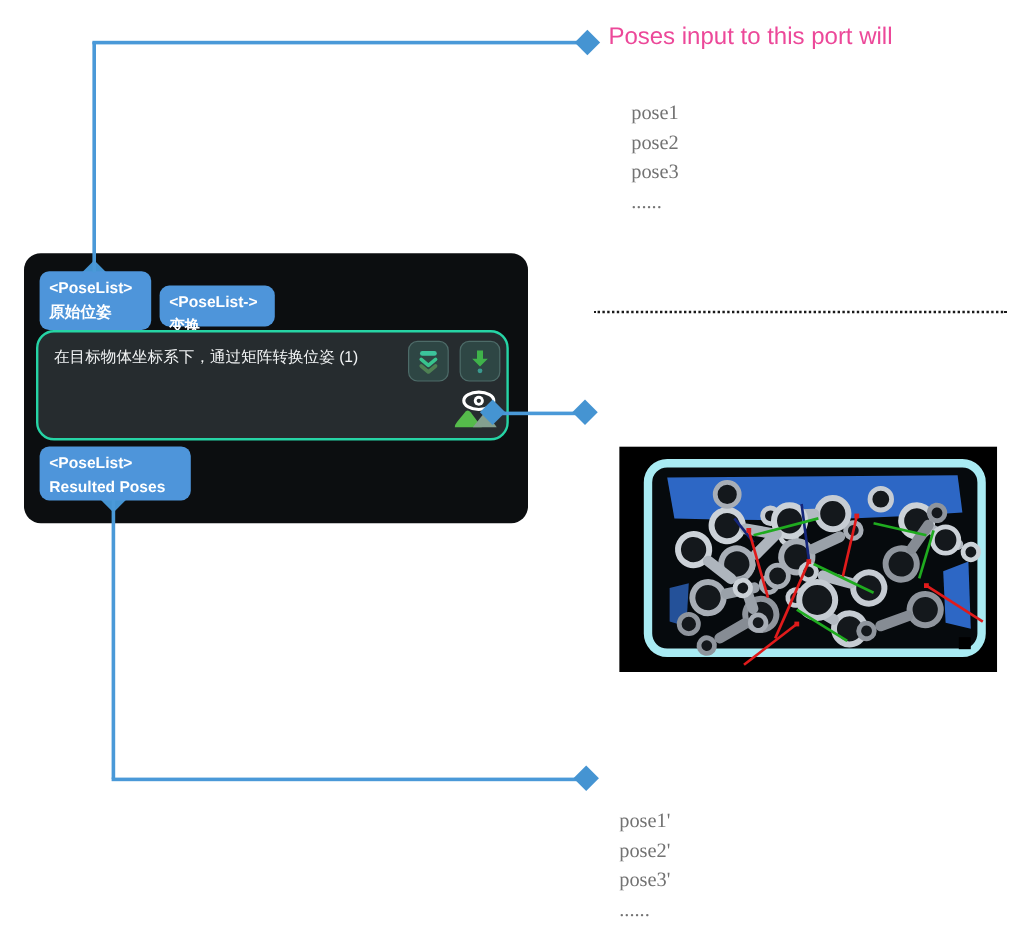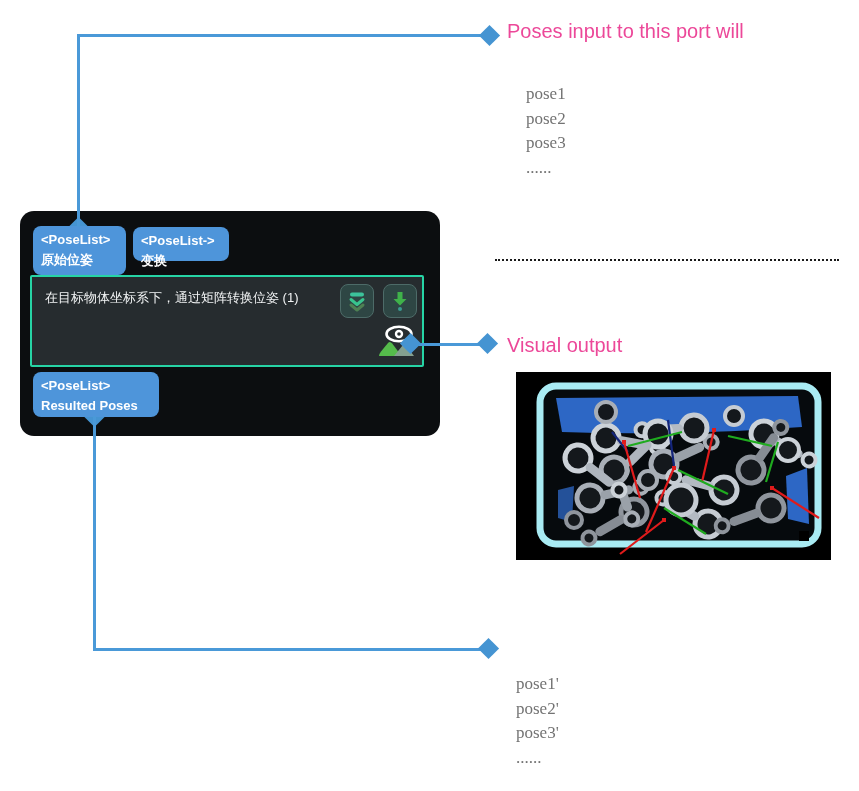--- a/index.html
+++ b/index.html
@@ -11,24 +11,24 @@
   .diamond{position:absolute;width:15px;height:15px;background:#4594d2;transform:rotate(45deg);}
 
   
   .node{position:absolute;left:20px;top:211px;width:420px;height:225px;
         background:#0c0e10;border-radius:14px;}
   .port{position:absolute;background:#4e95da;border-radius:8px;color:#fff;
         font-size:13px;line-height:20px;padding:4px 0 0 8px;box-sizing:border-box;
         white-space:nowrap;font-weight:bold;}
   .port .ptype,.port .pname{display:block;}
   .port-in1{left:13px;top:15px;width:93px;height:49px;}
-  .port-in2{left:113px;top:16px;width:96px;height:34px;}
+  .port-in2{left:113px;top:27px;width:96px;height:34px;}
   .port-out{left:13px;top:161px;width:126px;height:45px;}
   .node-body{position:absolute;left:10px;top:64px;width:390px;height:88px;
-             background:#262c2f;border:2px solid #26d4a5;border-radius:2px;}
+             background:#262c2f;border:2px solid #26d4a5;border-radius:15px;}
   .node-title{position:absolute;left:13px;top:12px;color:#f2f4f5;font-size:13px;white-space:nowrap;}
   .nbtn{position:absolute;width:34px;height:34px;border-radius:8px;background:#2e4644;
         border:1px solid #4d6b68;box-sizing:border-box;display:flex;align-items:center;justify-content:center;}
   .btn-expand{left:308px;top:7px;}
   .btn-download{left:351px;top:7px;}
   .eye-wrap{position:absolute;left:346px;top:48px;width:36px;height:34px;}
   .pdiamond{position:absolute;width:15px;height:15px;background:#4594d2;transform:rotate(45deg);}
 
   
   .ann-title{position:absolute;color:#ec4899;font-family:Liberation Sans, sans-serif;
@@ -108,21 +108,20 @@
   </div>
   <div class="ann-list" style="left:526px;top:82px;">
     <div>pose1</div>
     <div>pose2</div>
     <div>pose3</div>
     <div>......</div>
   </div>
 
   <div class="dotted-sep"></div>
 
-  <div class="ann-title" style="left:507px;top:331px;">Visual output</div>
 
   <svg class="bin-img" width="315" height="188" viewBox="0 0 315 188">
     <rect width="315" height="188" fill="#000"></rect>
     <g>
       <rect x="24" y="14" width="278" height="158" rx="16" fill="#060a0d" stroke="#a9ebf3" stroke-width="7"></rect>
       <path d="M40,26 L282,24 L286,55 Q160,64 46,60 Z" fill="#2d67c5"></path>
       <path d="M270,104 L291,96 L293,152 L272,147 Z" fill="#2d67c5"></path>
       <path d="M42,118 L58,114 L56,150 L42,146 Z" fill="#2c63bd" opacity="0.8"></path>
       <rect x="283" y="159" width="10" height="10" fill="#000"></rect>
     </g>

